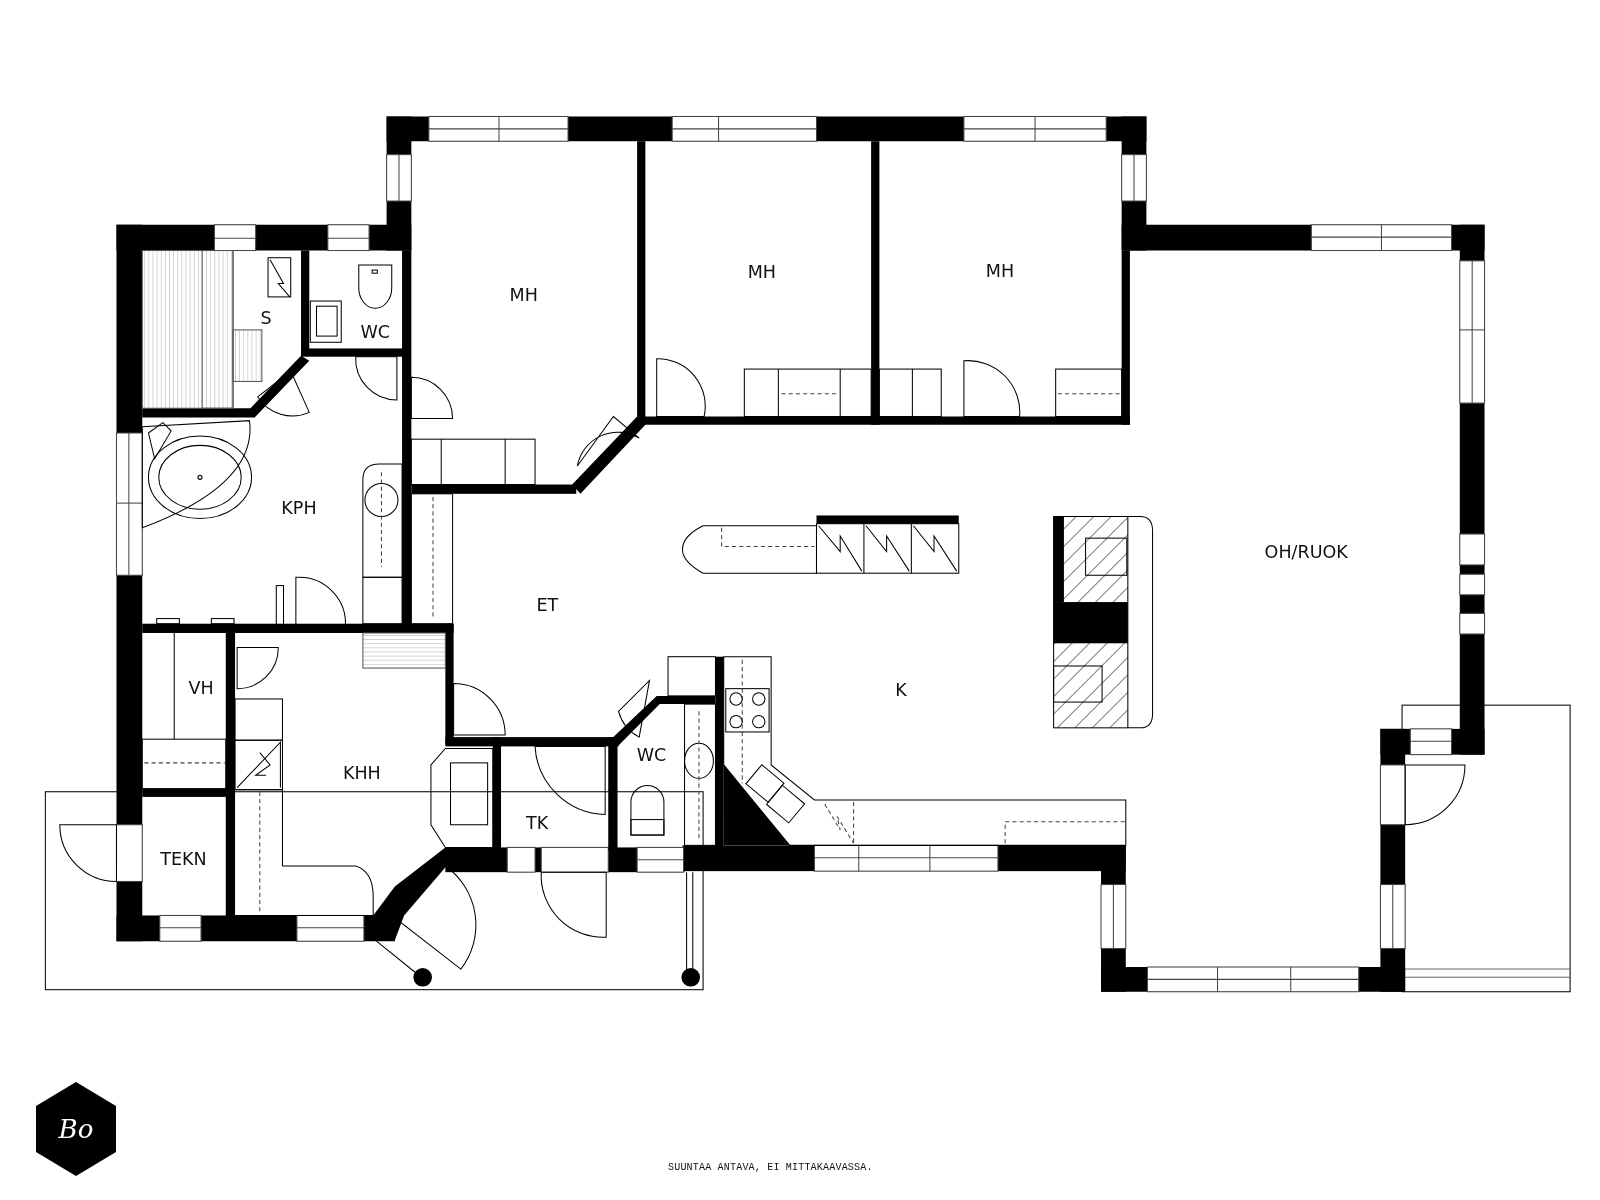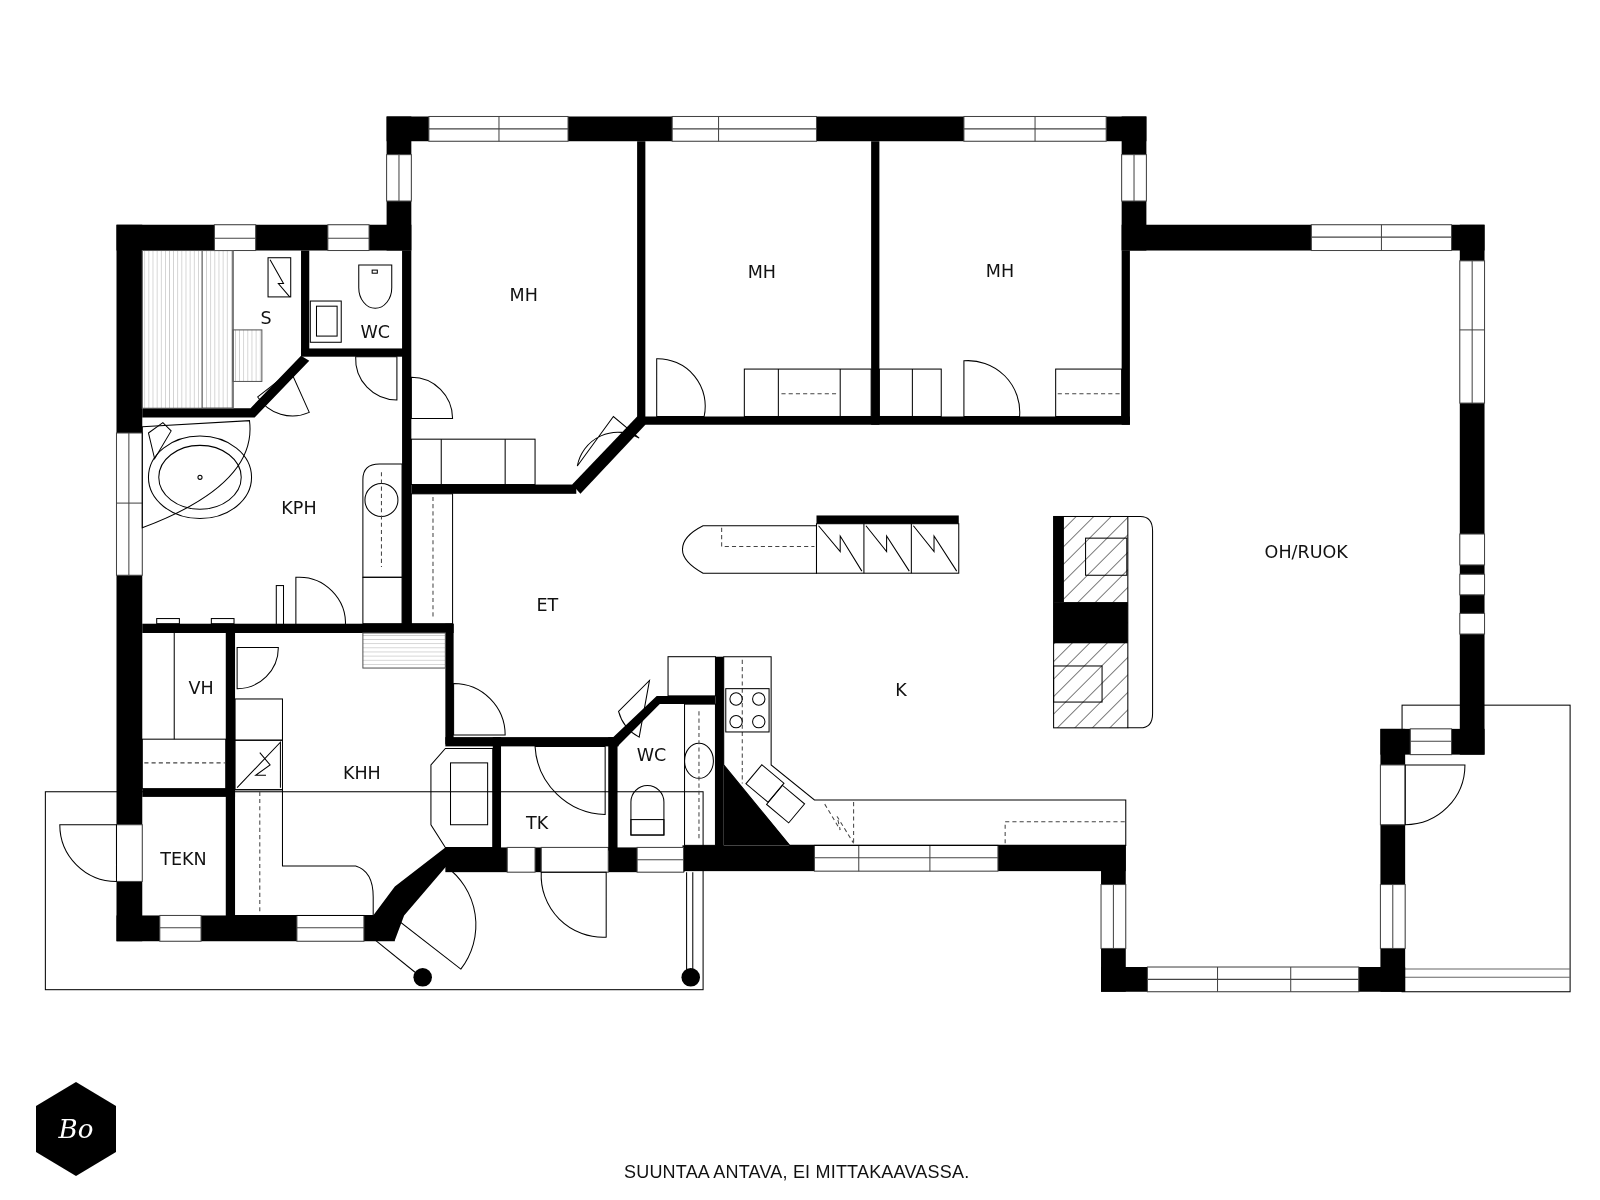--- a/index.html
+++ b/index.html
@@ -3,21 +3,21 @@
 <meta charset="utf-8">
 <style>
   html,body{margin:0;padding:0;background:#fff;}
   body{width:1600px;height:1200px;overflow:hidden;position:relative;font-family:"DejaVu Sans","Liberation Sans",sans-serif;}
   svg.plan{position:absolute;left:0;top:0;width:1600px;height:1200px;}
   .w{fill:#000;}
   .ln{fill:none;stroke:#000;stroke-width:1;}
   .dash{fill:none;stroke:#444;stroke-width:1;stroke-dasharray:4 3;}
   .win{fill:#fff;stroke:#444;stroke-width:1;}
   .lbl{font-family:"DejaVu Sans","Liberation Sans",sans-serif;font-size:17px;fill:#111;text-anchor:middle;dominant-baseline:middle;}
-  .foot{position:absolute;left:624px;top:1162px;font-family:Liberation Sans, sans-serif;font-size:18px;color:#111;letter-spacing:0.2px;}
+  .foot{position:absolute;left:668px;top:1162px;font-family:Liberation Mono, monospace;font-size:10px;color:#111;letter-spacing:0.2px;}
   .logo{position:absolute;left:36px;top:1082px;width:80px;height:94px;}
 </style>
 </head>
 <body>
 
 <svg class="plan" viewBox="0 0 1552 1164" xmlns="http://www.w3.org/2000/svg">
   <defs>
     <pattern id="hatch" width="12" height="12" patternUnits="userSpaceOnUse" patternTransform="rotate(45)">
       <line x1="0" y1="0" x2="0" y2="12" stroke="#000" stroke-width="1"></line>
     </pattern>

